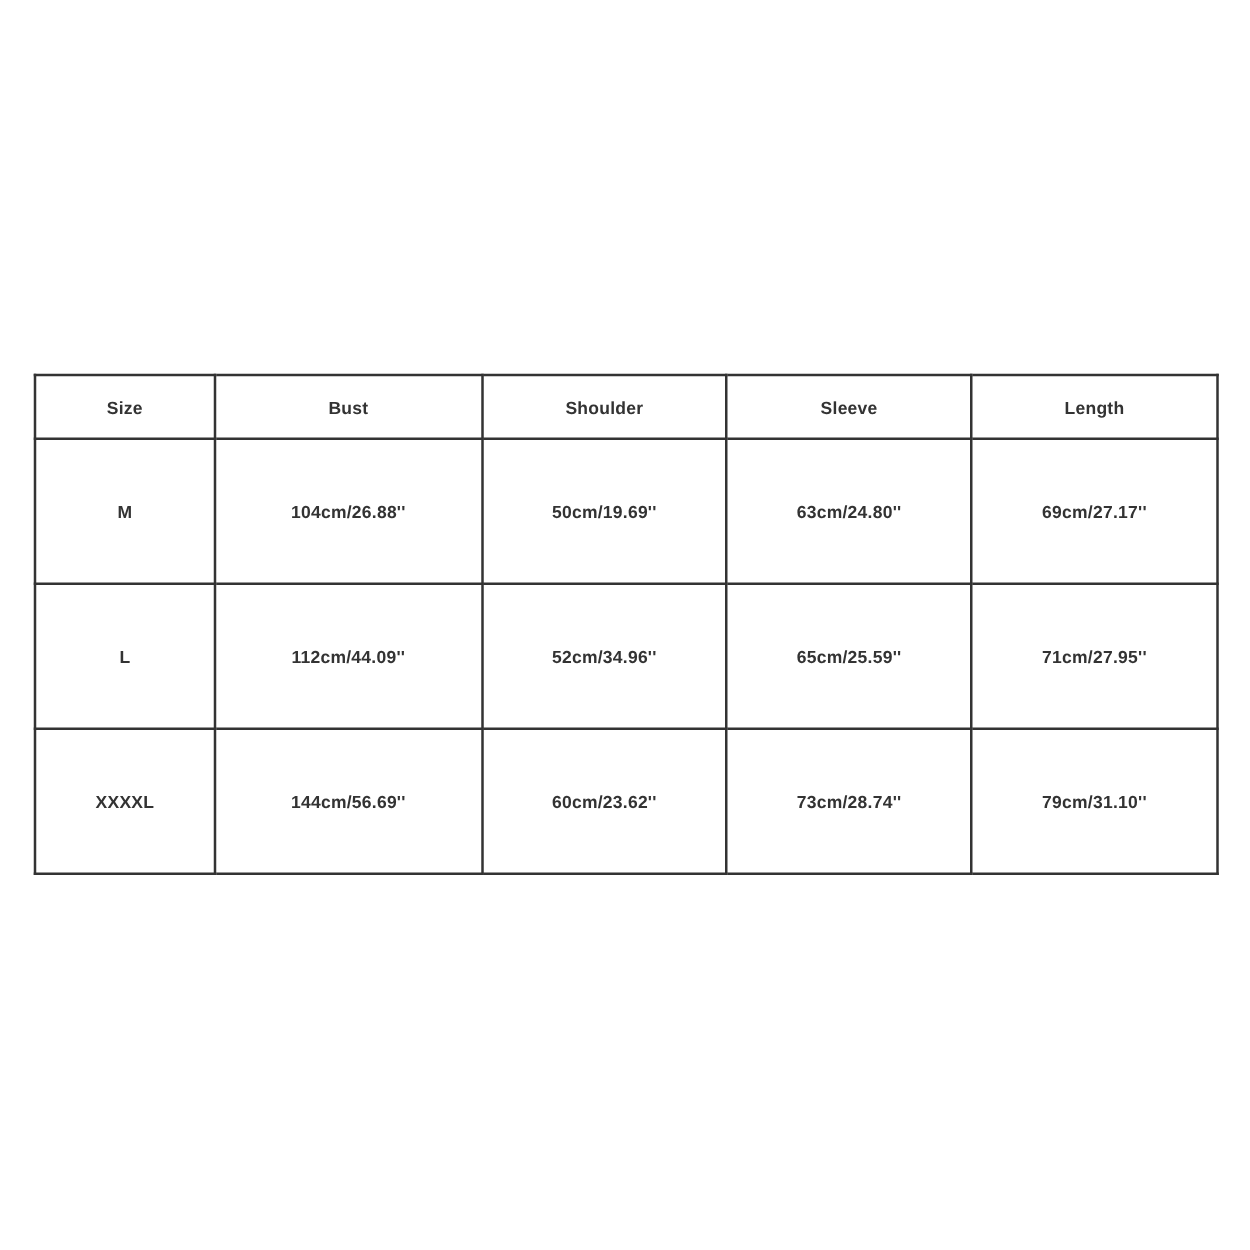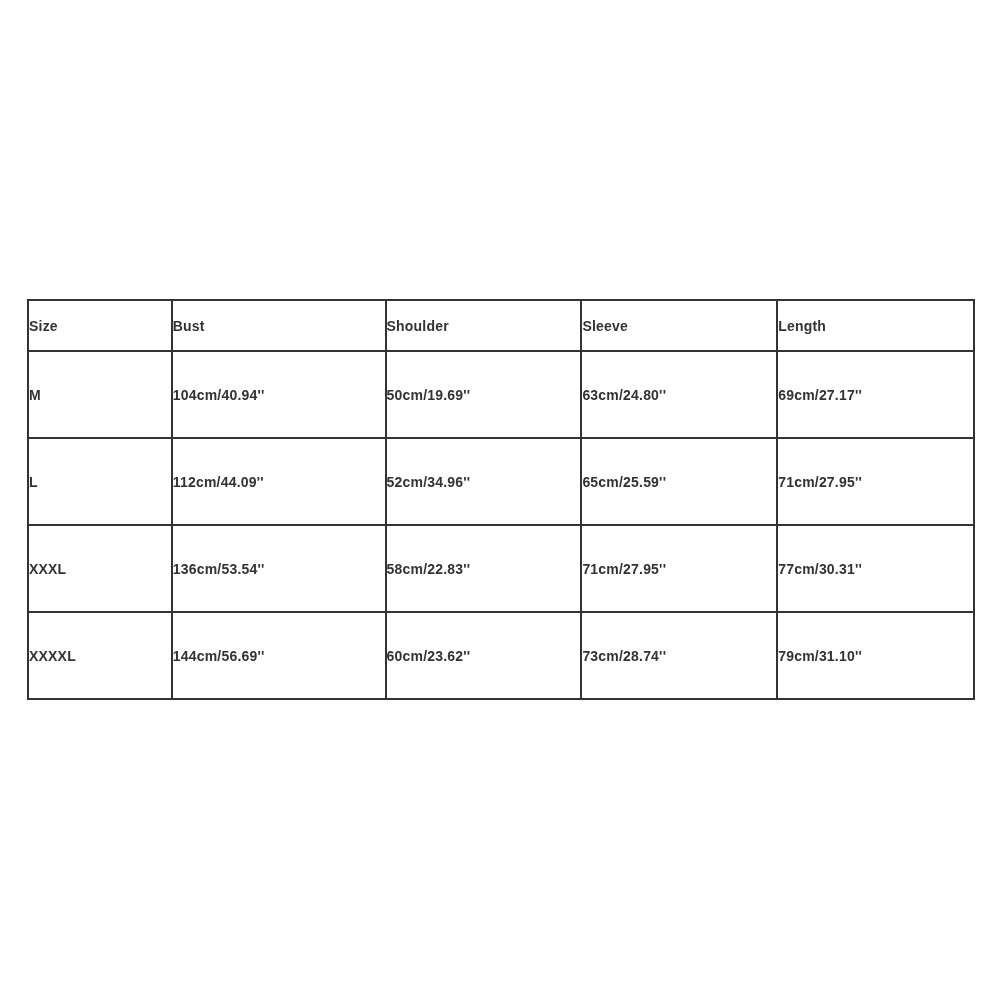--- a/index.html
+++ b/index.html
@@ -22,21 +22,21 @@
   }
   table.size-chart {
     width: 100%;
     height: 100%;
     border-collapse: collapse;
     table-layout: fixed;
   }
   table.size-chart th,
   table.size-chart td {
     border: 2px solid #333333;
-    text-align: left;
+    text-align: center;
     vertical-align: middle;
     font-weight: bold;
     font-size: 14px;
     color: #333333;
     background: #ffffff;
     padding: 0;
     letter-spacing: 0.2px;
   }
   table.size-chart thead tr { height: 51px; }
   table.size-chart tbody tr { height: 50px; }
@@ -63,38 +63,31 @@
           <th>Size</th>
           <th>Bust</th>
           <th>Shoulder</th>
           <th>Sleeve</th>
           <th>Length</th>
         </tr>
     </thead>
     <tbody>
         <tr>
           <td>M</td>
-          <td>104cm/40.94''</td>
+          <td>104cm/26.88''</td>
           <td>50cm/19.69''</td>
           <td>63cm/24.80''</td>
           <td>69cm/27.17''</td>
         </tr>
         <tr>
           <td>L</td>
           <td>112cm/44.09''</td>
           <td>52cm/34.96''</td>
           <td>65cm/25.59''</td>
           <td>71cm/27.95''</td>
-        </tr>
-        <tr>
-          <td>XXXL</td>
-          <td>136cm/53.54''</td>
-          <td>58cm/22.83''</td>
-          <td>71cm/27.95''</td>
-          <td>77cm/30.31''</td>
         </tr>
         <tr>
           <td>XXXXL</td>
           <td>144cm/56.69''</td>
           <td>60cm/23.62''</td>
           <td>73cm/28.74''</td>
           <td>79cm/31.10''</td>
         </tr>
       </tbody>
   </table>

